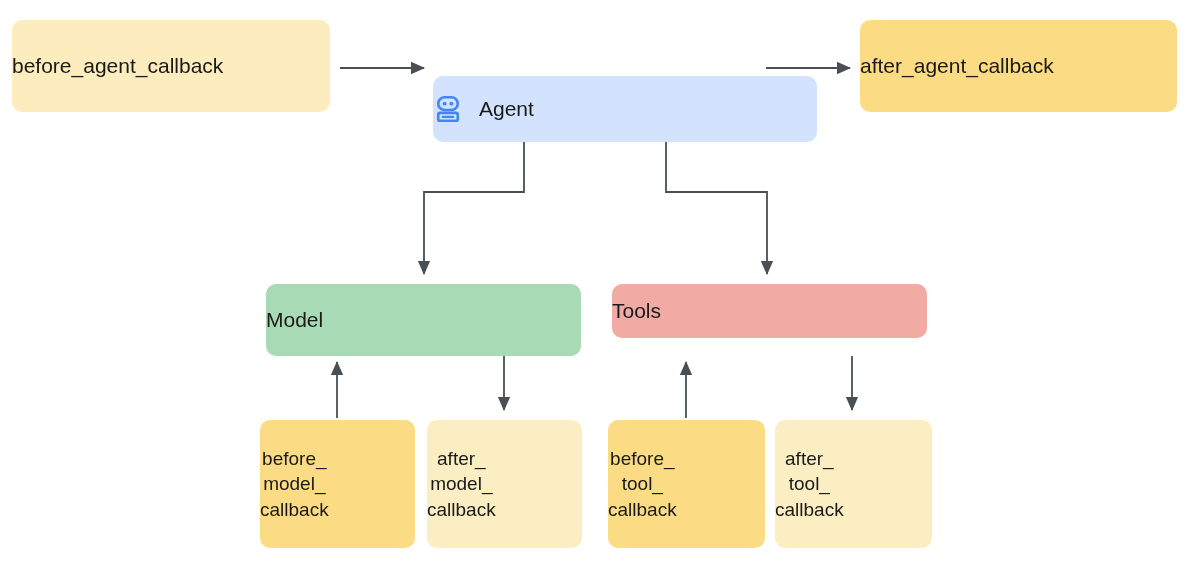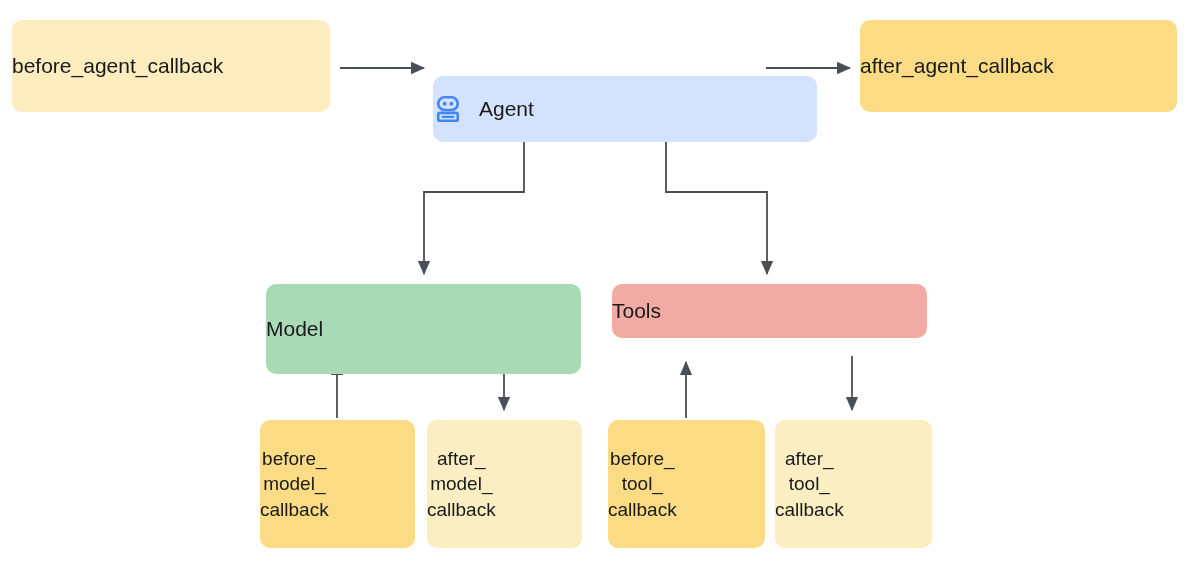--- a/index.html
+++ b/index.html
@@ -41,21 +41,21 @@
     left: 433px; top: 32px; width: 384px; height: 66px;
     font-size: 21px;
     gap: 16px;
     margin-top: 44px;
   }
   #node-after-agent {
     left: 860px; top: 20px; width: 317px; height: 92px;
     font-size: 21px;
   }
   #node-model {
-    left: 266px; top: 284px; width: 315px; height: 90px;
+    left: 266px; top: 284px; width: 315px; height: 72px;
     font-size: 21px;
   }
   #node-tools {
     left: 612px; top: 284px; width: 315px; height: 54px;
     font-size: 21px;
   }
   #node-before-model {
     left: 260px; top: 420px; width: 155px; height: 128px;
     font-size: 19px;
   }

